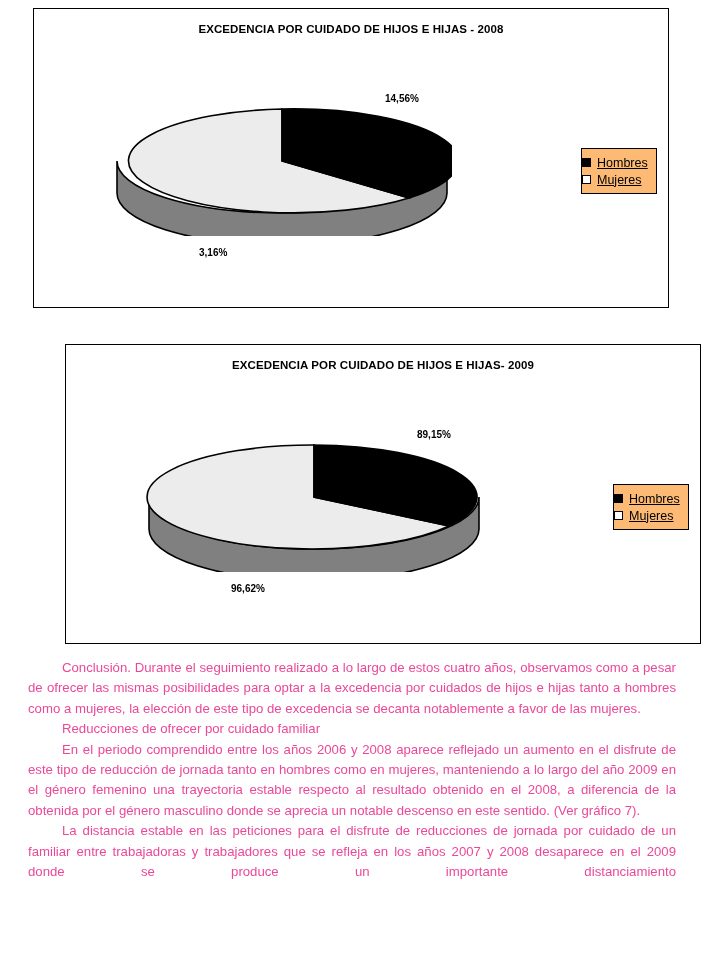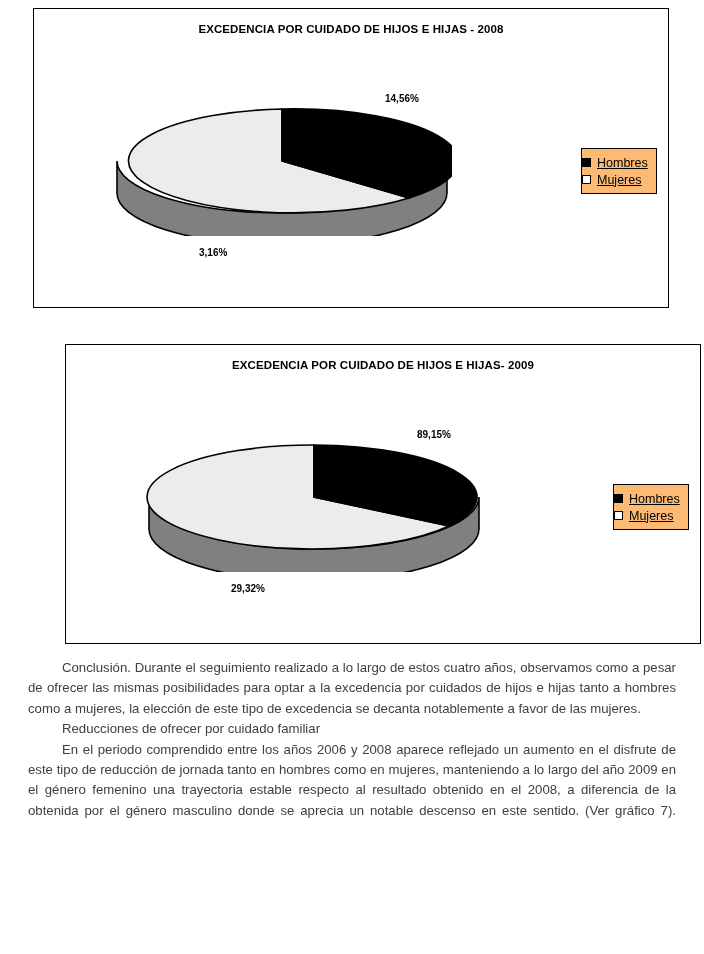--- a/index.html
+++ b/index.html
@@ -94,21 +94,21 @@
 
   
   .body-text {
     position: absolute;
     left: 28px;
     top: 658px;
     width: 648px;
     font-size: 13.2px;
     line-height: 20.4px;
     text-align: justify;
-    color: #404040;
+    color: #ec4899;
   }
   .body-text p {
     margin: 0;
     text-indent: 34px;
     text-align: justify;
   }
   .body-text p:last-child::after {
     content: "";
     display: inline-block;
     width: 100%;
@@ -158,34 +158,35 @@
     <div class="slice-label label-hombres">89,15%</div>
 
     <div class="pie-wrap">
       <svg width="340" height="135" viewBox="0 0 340 135">
         <path d="M 5,60 A 165,52 0 0 0 335,60 L 335,92 A 165,52 0 0 1 5,92 Z" fill="#808080" stroke="#000000" stroke-width="1.6"></path>
         <path d="M 170,60 L 170,8 A 165,52 0 1 0 305,89 Z" fill="#ececec" stroke="#000000" stroke-width="1.6"></path>
         <path d="M 170,60 L 170,8 A 165,52 0 0 1 305,89 Z" fill="#000000" stroke="#000000" stroke-width="1.6"></path>
       </svg>
     </div>
 
-    <div class="slice-label label-mujeres">29,32%</div>
+    <div class="slice-label label-mujeres">96,62%</div>
 
     <div class="legend">
       <div class="legend-row">
         <span class="legend-swatch sw-hombres"></span>
         <span class="legend-text">Hombres</span>
       </div>
       <div class="legend-row">
         <span class="legend-swatch sw-mujeres"></span>
         <span class="legend-text">Mujeres</span>
       </div>
     </div>
 
   </div>
 
   <div class="body-text">
     <p>Conclusión.  Durante el seguimiento realizado a lo largo de estos cuatro años, observamos como a pesar de ofrecer las mismas posibilidades para optar a la excedencia por cuidados de hijos e hijas tanto a hombres como a mujeres, la elección de este tipo de excedencia se decanta notablemente a favor de las mujeres.</p>
     <p>Reducciones de ofrecer por cuidado familiar</p>
     <p>En el periodo comprendido entre los años 2006 y 2008 aparece reflejado un aumento en el disfrute de este tipo de reducción de jornada tanto en hombres como en mujeres, manteniendo a lo largo del año 2009 en el género femenino una trayectoria estable respecto al resultado obtenido en el 2008, a diferencia de la obtenida por el género masculino donde se aprecia un notable descenso en este sentido. (Ver gráfico 7).</p>
+    <p>La distancia estable en las peticiones para el disfrute de reducciones de jornada por cuidado de un familiar entre trabajadoras y trabajadores que se refleja en los años 2007 y 2008 desaparece en el 2009 donde se produce un importante distanciamiento</p>
   </div>
 
 </div>
 
 </body></html>

